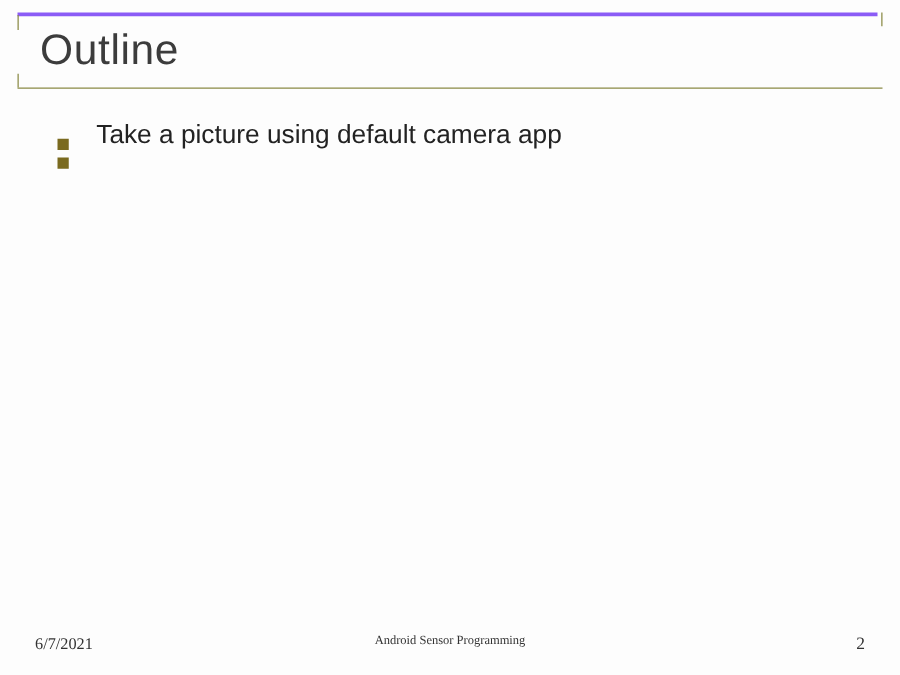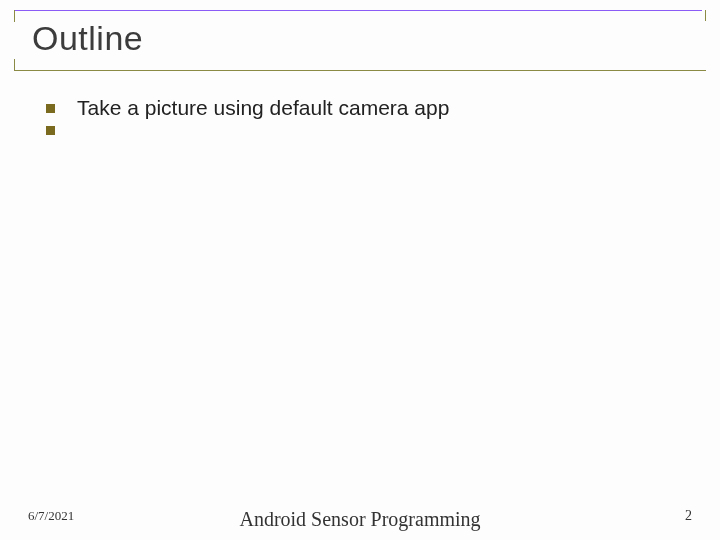--- a/index.html
+++ b/index.html
@@ -14,21 +14,21 @@
     top: 0; left: 0;
     width: 720px; height: 540px;
     background: #fdfdfd;
   }
   .title-band {
     position: absolute;
     top: 10px;
     left: 14px;
     right: 18px;
     height: 60px;
-    border-top: 1px solid #8b5cf6;
+    border-top: 3px solid #8b5cf6;
   }
   .title-tick {
     position: absolute;
     left: 0;
     top: -1px;
     height: 12px;
     width: 1px;
     border-left: 1px solid #8a8a45;
   }
   .title-text {
@@ -63,21 +63,21 @@
     border-left: 1px solid #8a8a45;
   }
   .content {
     position: absolute;
     top: 96px;
     left: 46px;
     right: 40px;
   }
   .bullet-row {
     display: flex;
-    align-items: center;
+    align-items: flex-end;
     margin-bottom: 6px;
   }
   .bullet-square {
     width: 9px;
     height: 9px;
     background: #7a6a1f;
     margin-right: 22px;
     flex-shrink: 0;
   }
   .bullet-text {
@@ -90,21 +90,21 @@
     left: 28px;
     right: 28px;
     display: flex;
     justify-content: space-between;
     align-items: baseline;
     font-family: "Times New Roman", Times, serif;
     color: #333;
     gap: 34px;
   }
   .footer-date { font-size: 13px; }
-  .footer-title { font-size: 20px; position: absolute; left: 50%; transform: translateX(-50%); }
+  .footer-title { font-size: 10px; position: absolute; left: 50%; transform: translateX(-50%); }
   .footer-page { font-size: 14px; }
 </style>
 </head>
 <body>
 
 <div class="slide">
 
   <div class="title-band">
     <div class="title-tick"></div>
     <div class="title-text">Outline</div>

